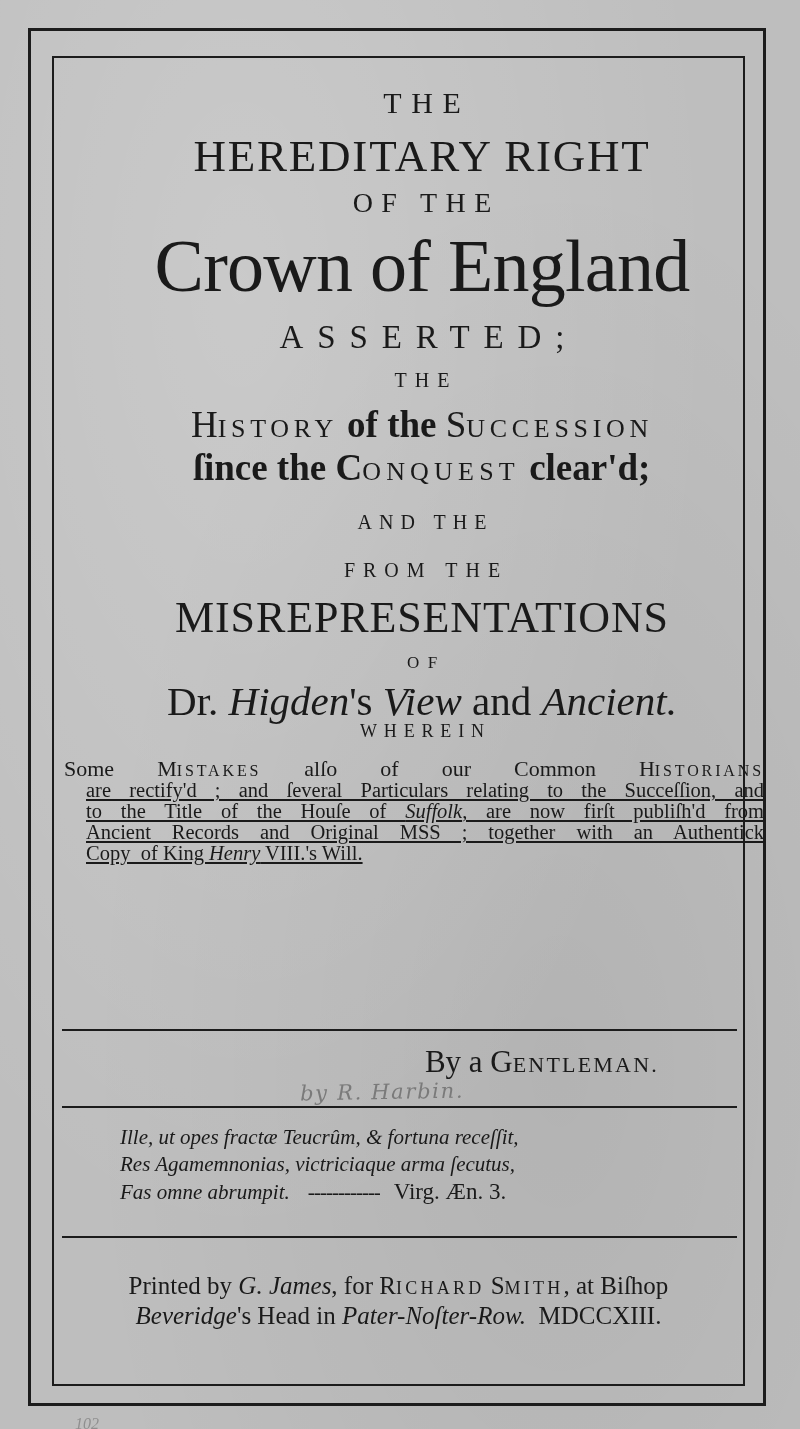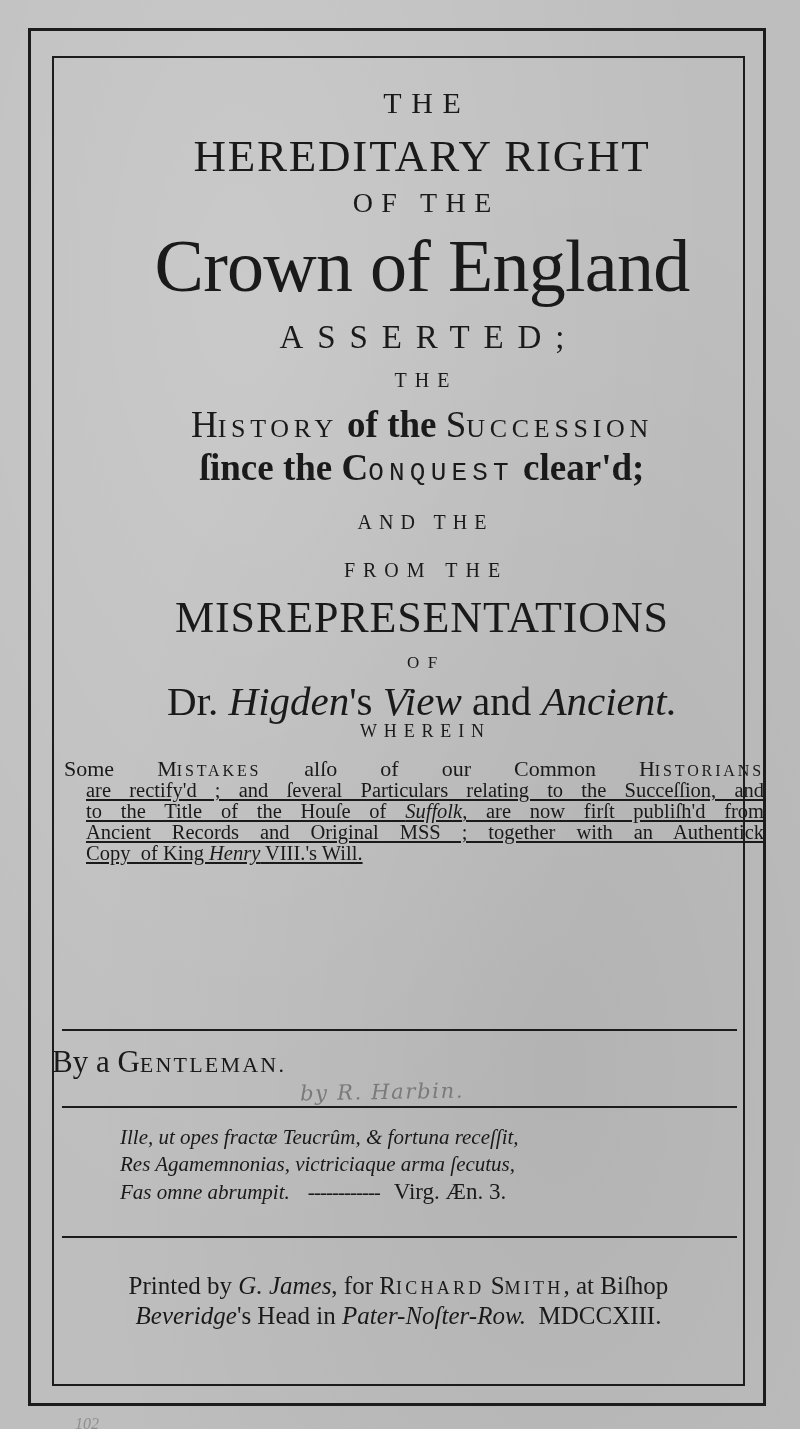--- a/index.html
+++ b/index.html
@@ -52,21 +52,21 @@
 
     .l-the1 { font-size: 30px; margin-top: 30px; letter-spacing: 0.32em; padding-left: 0.32em; }
     .l-hered { font-size: 45px; margin-top: 16px; letter-spacing: 0.04em; }
     .l-ofthe { font-size: 28px; margin-top: 10px; letter-spacing: 0.3em; padding-left: 0.3em; }
     .l-crown { font-size: 74px; margin-top: 12px; letter-spacing: -0.01em; }
     .l-asserted { font-size: 33px; margin-top: 18px; letter-spacing: 0.42em; padding-left: 0.42em; }
     .l-the2 { font-size: 20px; margin-top: 16px; letter-spacing: 0.4em; padding-left: 0.4em; }
     .l-history { font-size: 37px; margin-top: 16px; }
     .l-history .sc { font-size: 26px; letter-spacing: 0.18em; }
     .l-since { font-size: 37px; margin-top: 6px; font-weight: bold; }
-    .l-since .sc { font-size: 26px; letter-spacing: 0.2em; font-weight: normal; font-family: Liberation Mono, monospace; }
+    .l-since .sc { font-size: 26px; letter-spacing: 0.2em; font-weight: normal; }
     .l-andthe { font-size: 20px; margin-top: 26px; letter-spacing: 0.35em; padding-left: 0.35em; }
     .l-true { font-size: 31px; margin-top: 14px; }
     .l-true .sc { font-size: 22px; letter-spacing: 0.12em; }
     .l-fromthe { font-size: 20px; margin-top: 28px; letter-spacing: 0.4em; padding-left: 0.4em; }
     .l-misrep { font-size: 44px; margin-top: 16px; letter-spacing: 0.02em; }
     .l-of { font-size: 17px; margin-top: 14px; letter-spacing: 0.5em; padding-left: 0.5em; }
     .l-higden { font-size: 41px; margin-top: 10px; }
     .l-wherein { font-size: 18px; letter-spacing: 0.38em; padding-left: 0.38em; }
 
     .para {
@@ -88,23 +88,23 @@
       width: 675px;
       height: 0;
       border-top: 2px solid #1c1c1c;
     }
     .rule.r1 { top: 1029px; }
     .rule.r2 { top: 1106px; }
     .rule.r3 { top: 1236px; }
 
     .byline {
       position: absolute;
-      left: 52px; top: 1044px;
+      left: 70px; top: 1044px;
       width: 589px;
-      text-align: left;
+      text-align: right;
       font-size: 31px;
     }
     .byline .sc { font-size: 22px; letter-spacing: 0.1em; }
     .byline .big { font-size: 31px; letter-spacing: 0; }
     .handwritten {
       position: absolute;
       left: 300px; top: 1080px;
       font-family: "DejaVu Serif", serif;
       font-style: italic;
       font-size: 21px;

